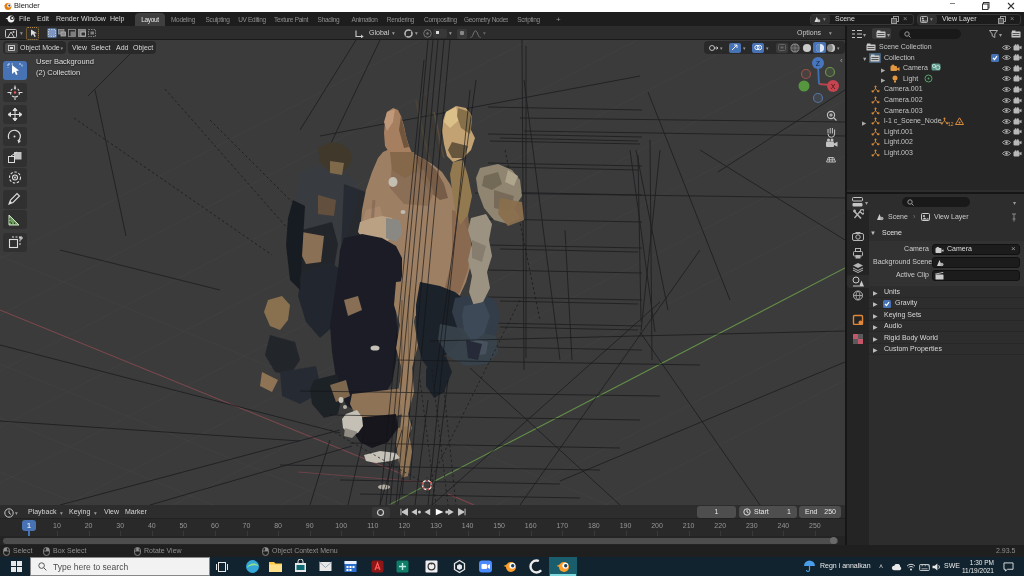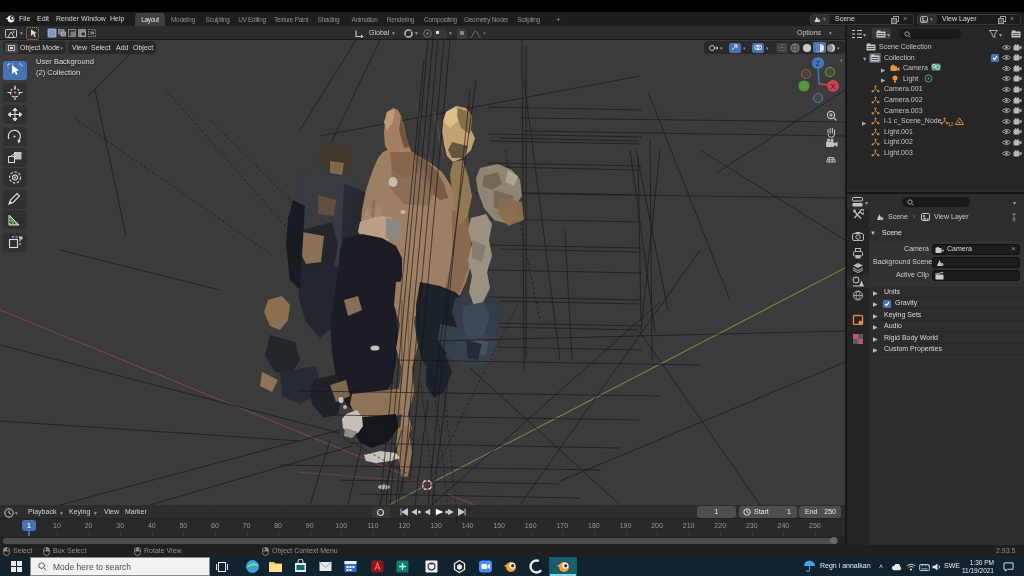--- a/index.html
+++ b/index.html
@@ -25,20 +25,37 @@
 #tl-head{position:absolute;left:0;top:0;width:845px;height:14px;background:#2d2d2d;border-bottom:1px solid #222}
 #tl-ruler{position:absolute;left:0;top:14px;width:845px;height:17px;background:#292929}
 #tl-scroll{position:absolute;left:0;top:31px;width:845px;height:9px;background:#242424}
 .tnum{position:absolute;top:3px;color:#969696;font-size:7px;transform:translateX(-50%)}
 .gbtn{position:absolute;background:#4e4e4e;border-radius:3px;height:12px;color:#e8e8e8;font-size:7px;line-height:12px;text-align:center}
 #statusbar{left:0;top:545px;width:1024px;height:12px;background:#1f1f1f;color:#8f8f8f;font-size:7px}
 #taskbar{left:0;top:557px;width:1024px;height:19px;background:#10232e}
 .tkico{position:absolute;top:2px;width:15px;height:15px}
 </style></head><body>
 <div id="root">
+    <div id="titlebar" class="abs">
+ <svg class="abs" style="left:3px;top:1px" width="10" height="10" viewBox="0 0 10 10">
+        <circle cx="5" cy="5.5" r="3.4" fill="#e87d0d"></circle>
+        <circle cx="6" cy="4.6" r="2" fill="#fff"></circle>
+        <circle cx="6.3" cy="4.6" r="1.1" fill="#2a4f87"></circle>
+        <path d="M1,4.5 L5,3 L3,5.5 Z" fill="#e87d0d"></path>
+      </svg>
+ <span class="abs" style="left:14px;top:1px;font-size:7.5px;color:#1a1a1a">Blender</span>
+ <span class="abs" style="left:950px;top:-2px;color:#333;font-size:9px">–</span>
+ <svg class="abs" style="left:982px;top:2px" width="8" height="8" viewBox="0 0 8 8">
+        <rect x="1.5" y="0.5" width="5.5" height="5.5" fill="none" stroke="#333" stroke-width="1"></rect>
+        <rect x="0.5" y="2" width="5.5" height="5.5" fill="#fff" stroke="#333" stroke-width="1"></rect>
+      </svg>
+ <svg class="abs" style="left:1007px;top:2px" width="8" height="8" viewBox="0 0 8 8">
+        <path d="M1,1 L7,7 M7,1 L1,7" stroke="#333" stroke-width="1.1"></path>
+      </svg>
+</div>
 <div id="topbar" class="abs">
  <svg class="abs" style="left:5px;top:2px" width="11" height="10" viewBox="0 0 11 10">
         <circle cx="6" cy="5" r="3.4" fill="#eee"></circle>
         <circle cx="7" cy="4.1" r="2" fill="#1d1d1d"></circle>
         <circle cx="7.3" cy="4.1" r="1.1" fill="#eee"></circle>
         <path d="M0.5,4.6 L5,2.7 L3,5.5 Z" fill="#eee"></path>
       </svg>
  <span class="menu" style="left:19px">File</span>
  <span class="menu" style="left:37px">Edit</span>
  <span class="menu" style="left:56px">Render</span>
@@ -957,21 +974,21 @@
         <rect x="0" y="0" width="5" height="5" fill="#e8e8e8"></rect>
         <rect x="6" y="0" width="5" height="5" fill="#e8e8e8"></rect>
         <rect x="0" y="6" width="5" height="5" fill="#e8e8e8"></rect>
         <rect x="6" y="6" width="5" height="5" fill="#e8e8e8"></rect>
       </svg>
       <div class="abs" style="left:30px;top:0;width:180px;height:19px;background:#f2f2f2;border:1px solid #888"></div>
       <svg class="abs" style="left:38px;top:5px" width="9" height="9" viewBox="0 0 9 9">
         <circle cx="3.6" cy="3.6" r="2.8" fill="none" stroke="#555" stroke-width="1"></circle>
         <line x1="5.8" y1="5.8" x2="8.4" y2="8.4" stroke="#555" stroke-width="1"></line>
       </svg>
-      <span class="abs" style="left:53px;top:5px;color:#4c4c4c;font-size:8.5px">Mode here to search</span>
+      <span class="abs" style="left:53px;top:5px;color:#4c4c4c;font-size:8.5px">Type here to search</span>
       <svg class="abs" style="left:216px;top:4.5px" width="12" height="10" viewBox="0 0 12 10">
         <rect x="2.5" y="0.5" width="7" height="9" fill="none" stroke="#e8e8e8"></rect>
         <path d="M0.5,2 v6 M11.5,2 v6" stroke="#e8e8e8"></path>
       </svg>
       <svg class="tkico" style="left:245px" width="15" height="15" viewBox="0 0 15 15">
         <circle cx="7.5" cy="7.5" r="6.5" fill="#35a6d8"></circle>
         <path d="M2,9 C3,4 12,3 13.5,7 C10,5.5 4,6.5 2,9 Z" fill="#8ee08c"></path>
       </svg>
       <svg class="tkico" style="left:268px" width="15" height="15" viewBox="0 0 15 15">
         <path d="M1,3 h5 l1.5,1.5 H14 V13 H1 Z" fill="#ffca45"></path>

